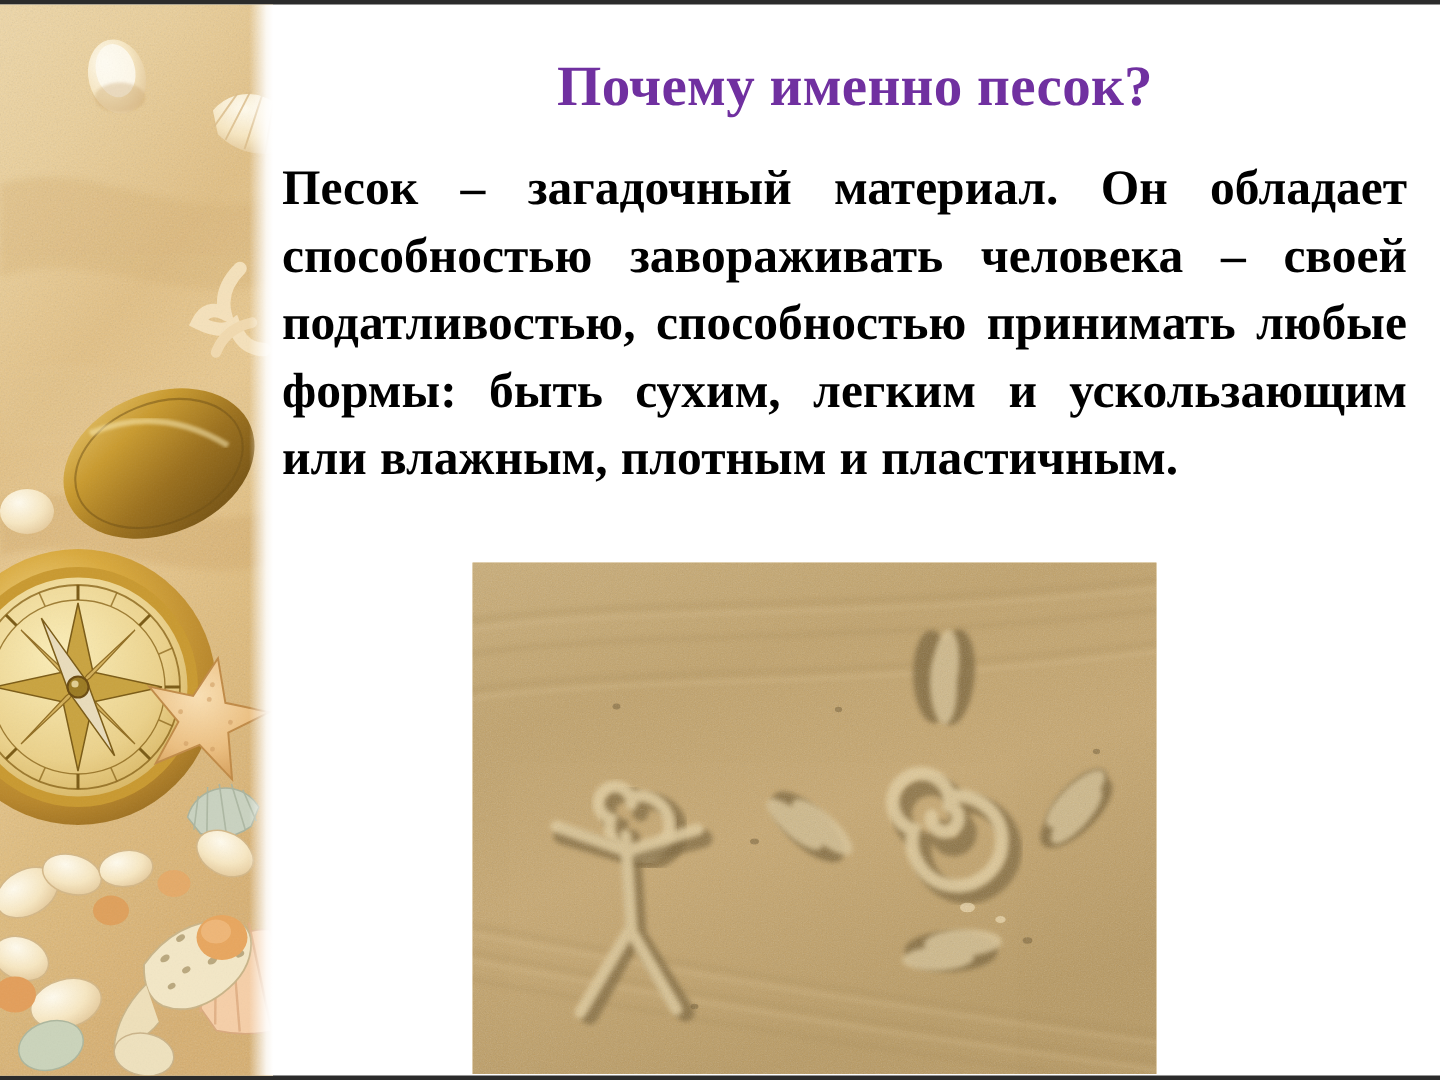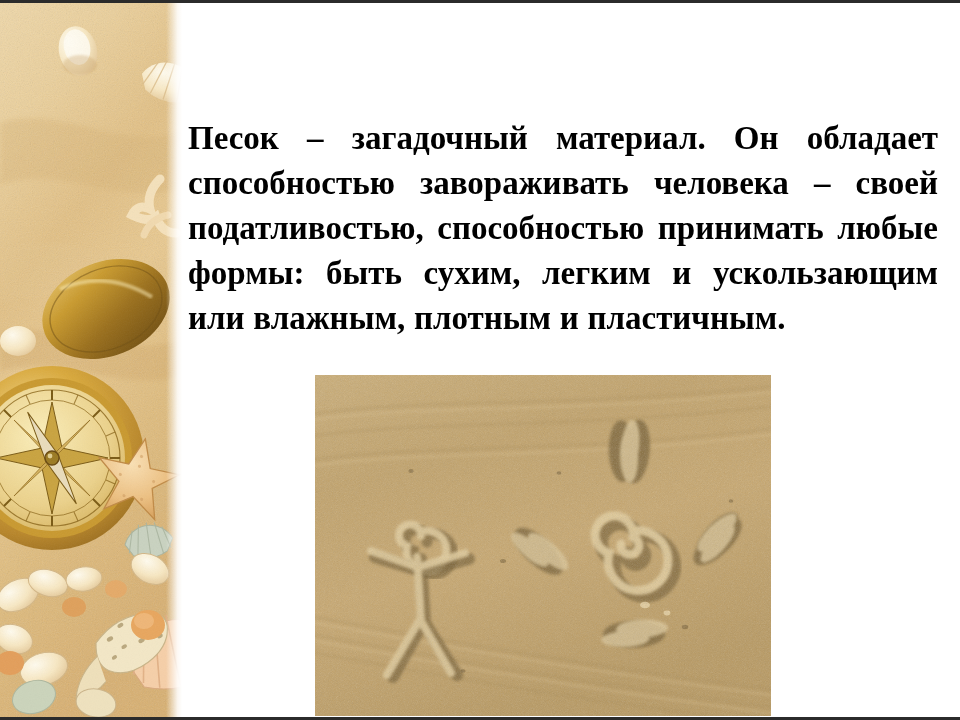--- a/index.html
+++ b/index.html
@@ -48,21 +48,21 @@
     font-size:38px;
     line-height:1.05;
     color:#7030a0;
     letter-spacing:.2px;
     white-space:nowrap;
   }
 
   
   #body-text {
     position:absolute;
-    left:188px; top:113px;
+    left:188px; top:101px;
     width:750px;
     text-align:justify;
     text-align-last:left;
     font-family:"Liberation Serif", serif;
     font-weight:bold;
     font-size:33px;
     line-height:45px;
     color:#000000;
     word-spacing:.5px;
   }
@@ -307,20 +307,21 @@
 
         <ellipse cx="34" cy="694" rx="22" ry="16" fill="#CBD4BB" stroke="#ADB79E" stroke-width="1" transform="rotate(-18 34 694)"></ellipse>
         <ellipse cx="96" cy="700" rx="20" ry="14" fill="#EFE2BE" stroke="#CBB48A" stroke-width="1" transform="rotate(10 96 700)"></ellipse>
       </g>
 
       <rect width="182" height="720" filter="url(#grain)" fill="#7a5c28" opacity=".22"></rect>
     </svg>
     <div id="strip-fade"></div>
   </div>
 
+  <h1 id="title">Почему именно песок?</h1>
 
   <p id="body-text">Песок – загадочный материал. Он обладает способностью завораживать человека – своей податливостью, способностью принимать любые формы: быть сухим, легким и ускользающим или влажным, плотным и пластичным.</p>
 
   <div id="sand-photo">
     <svg viewBox="0 0 456 341" preserveAspectRatio="none" aria-hidden="true">
       <defs>
         <linearGradient id="sandPhotoG" x1="0" y1="0" x2="0.4" y2="1">
           <stop offset="0%" stop-color="#CBAE78"></stop>
           <stop offset="30%" stop-color="#C2A36B"></stop>
           <stop offset="60%" stop-color="#C8A870"></stop>

